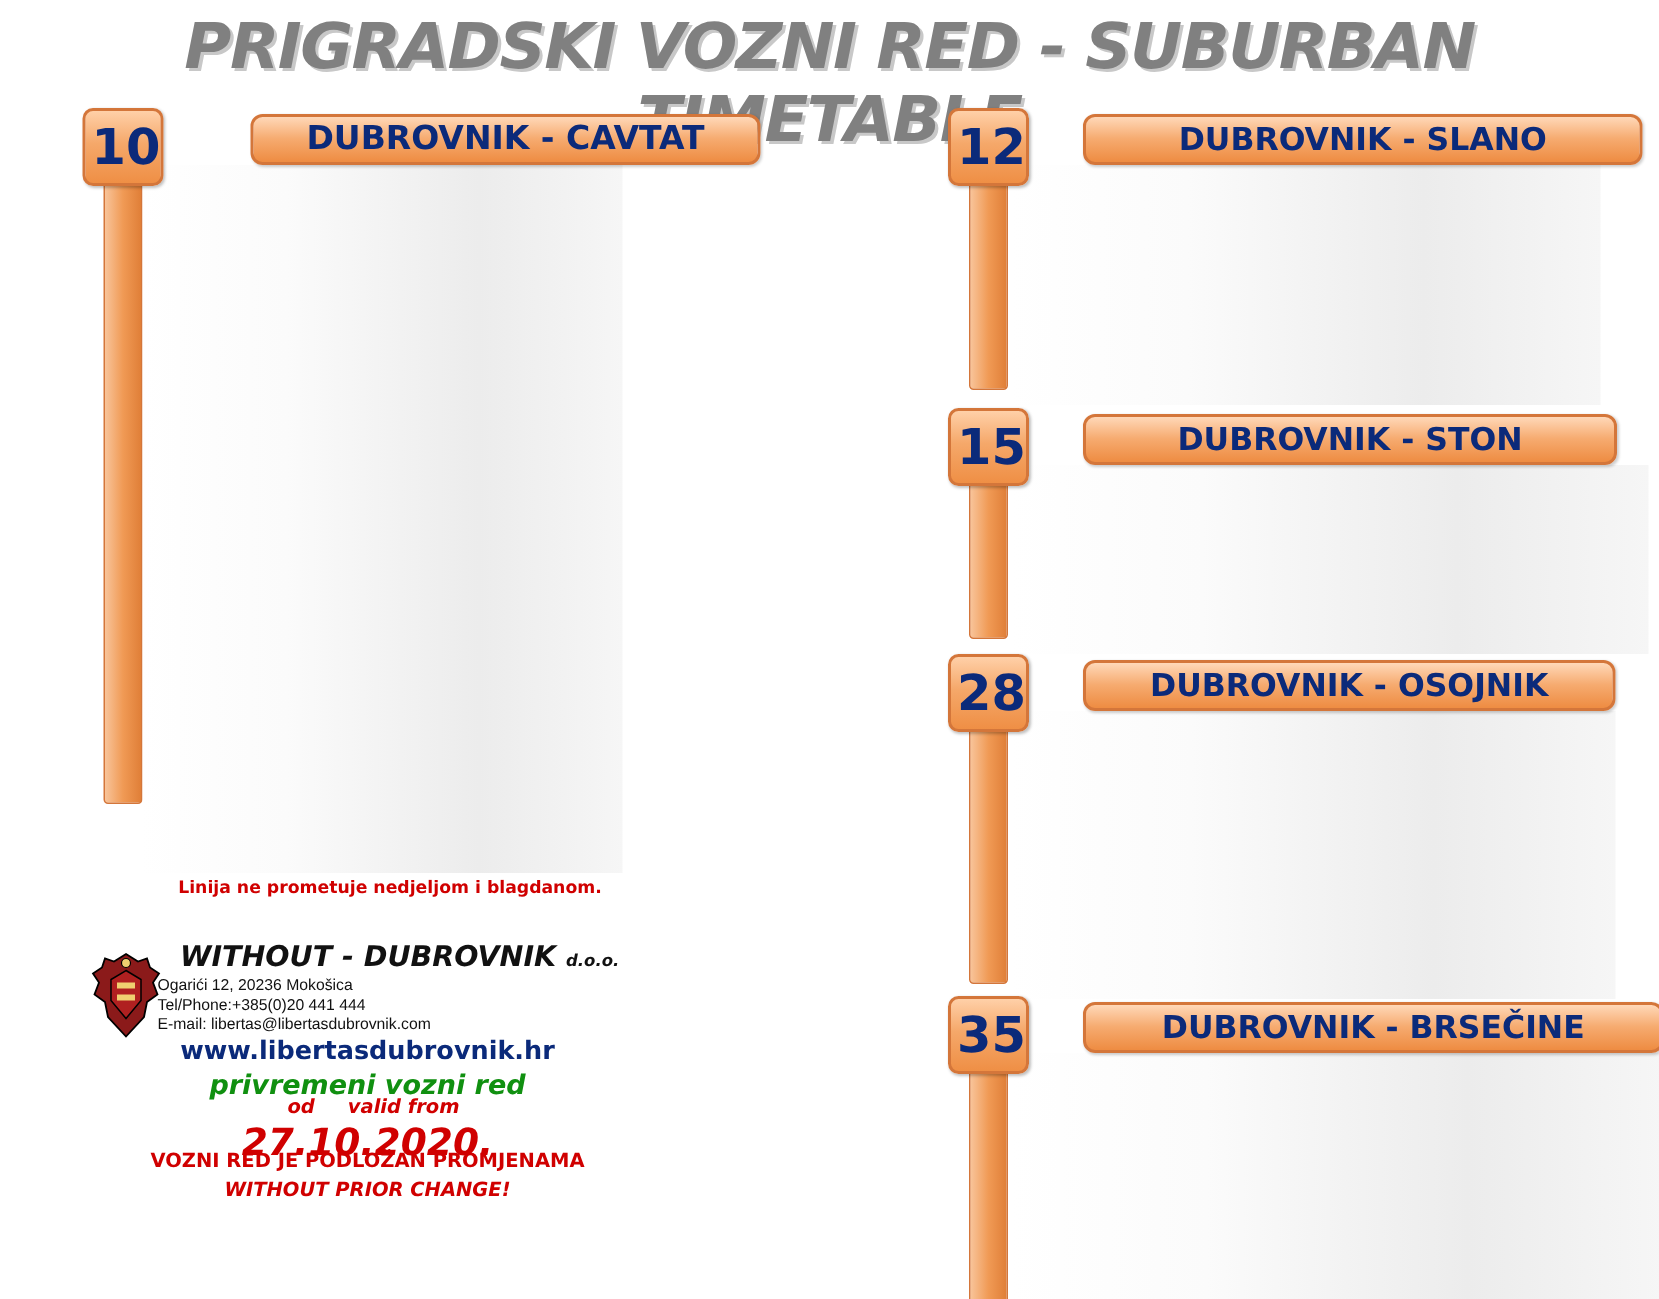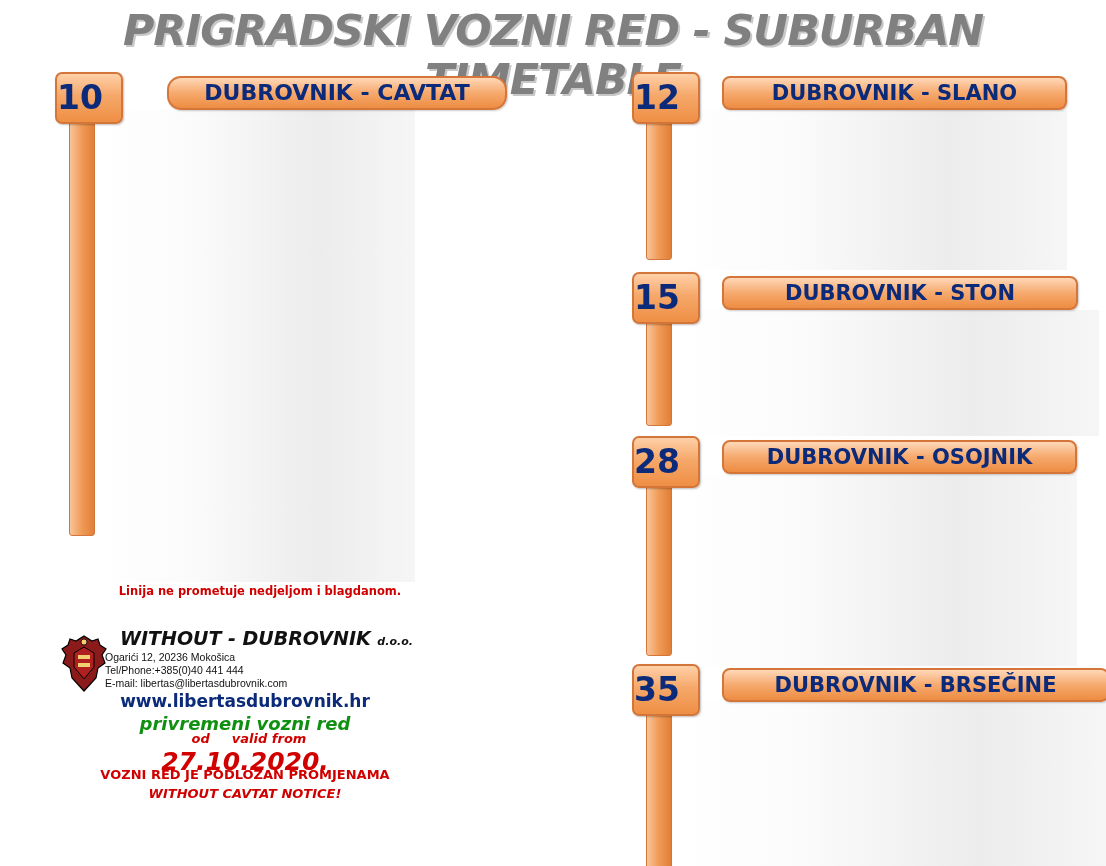--- a/index.html
+++ b/index.html
@@ -32,30 +32,30 @@
     transform: scaleX(1.02);
   }
 
   
   .route {
     position: absolute;
   }
   .route-num {
     position: absolute;
     left: 0; top: 0;
-    width: 68px; height: 52px;
+    width: 54px; height: 52px;
     background: linear-gradient(to bottom, #ffd0a8 0%, #f5a86a 45%, #ef8f45 100%);
     border: 2px solid #d4763a;
     border-radius: 7px;
     color: #0b2a7a;
     font-family: "DejaVu Sans", sans-serif;
     font-weight: bold;
     font-size: 33px;
     line-height: 48px;
-    text-align: left;
+    text-align: right;
     z-index: 5;
     box-shadow: 1px 1px 2px rgba(0,0,0,0.25);
   }
   .route-bar {
     position: absolute;
     left: 14px; top: 26px;
     width: 26px;
     background: linear-gradient(to right, #f8c49a 0%, #f09a55 50%, #e07f38 100%);
     border: 1px solid #d4763a;
     border-radius: 3px;
@@ -118,33 +118,33 @@
     font-weight: bold;
     font-size: 11.5px;
     color: #d00000;
     text-align: center;
     white-space: nowrap;
   }
 
   
   #route-10 { left: 55px; top: 72px; width: 400px; height: 460px; }
   #route-10 .route-bar { height: 438px; }
-  #route-10 .route-head { left: 112px; top: 4px; width: 340px; border-radius: 14px; }
+  #route-10 .route-head { left: 112px; top: 4px; width: 340px; }
   #route-10 .route-body { left: 40px; top: 38px; width: 320px; height: 472px; }
   #route-10 .cols { position: absolute; left: 40px; top: 44px; width: 320px; }
 
   .cols { display: flex; }
   .col { flex: 1; }
 
   
   .right-route .route-head { font-size: 21px; }
 
   #route-12 { left: 632px; top: 72px; }
   #route-12 .route-bar { height: 162px; }
-  #route-12 .route-head { left: 90px; top: 4px; width: 345px; }
+  #route-12 .route-head { left: 90px; top: 4px; width: 373px; }
   #route-12 .route-body { left: 42px; top: 38px; width: 393px; height: 160px; }
   #route-12 .cols { position: absolute; left: 42px; top: 44px; width: 393px; }
 
   #route-15 { left: 632px; top: 272px; }
   #route-15 .route-bar { height: 128px; }
   #route-15 .route-head { left: 90px; top: 4px; width: 356px; }
   #route-15 .route-body { left: 42px; top: 38px; width: 425px; height: 126px; }
   #route-15 .cols { position: absolute; left: 42px; top: 44px; width: 425px; }
 
   #route-28 { left: 632px; top: 436px; }
@@ -401,28 +401,28 @@
         <path d="M20 22 h12 v4 h-12 z M20 30 h12 v4 h-12 z" fill="#f0d070"></path>
         <circle cx="26" cy="9" r="3" fill="#f0d070" stroke="#000" stroke-width="0.8"></circle>
       </svg>
     </div>
     <div id="company-name">
       <span>WITHOUT - DUBROVNIK</span>
       <span class="doo">d.o.o.</span>
     </div>
     <div id="addr">
       <div>Ogarići 12, 20236 Mokošica</div>
-      <div>Tel/Phone:+385(0)40  441 444</div>
+      <div>Tel/Phone:+385(0)20  441 444</div>
       <div>E-mail: libertas@libertasdubrovnik.com</div>
     </div>
     <div id="web">www.libertasdubrovnik.hr</div>
     <div id="temp-line">privremeni vozni red</div>
     <div id="valid-row">
       <span class="od">od</span><span>valid from</span>
     </div>
     <div id="valid-date">27.10.2020.</div>
     <div id="disclaimer">
       <div>VOZNI RED JE PODLOŽAN PROMJENAMA</div>
-      <div class="en">WITHOUT CAVTAT NOTICE!</div>
+      <div class="en">WITHOUT PRIOR CHANGE!</div>
     </div>
   </div>
 
 </div>
 
 </body></html>

